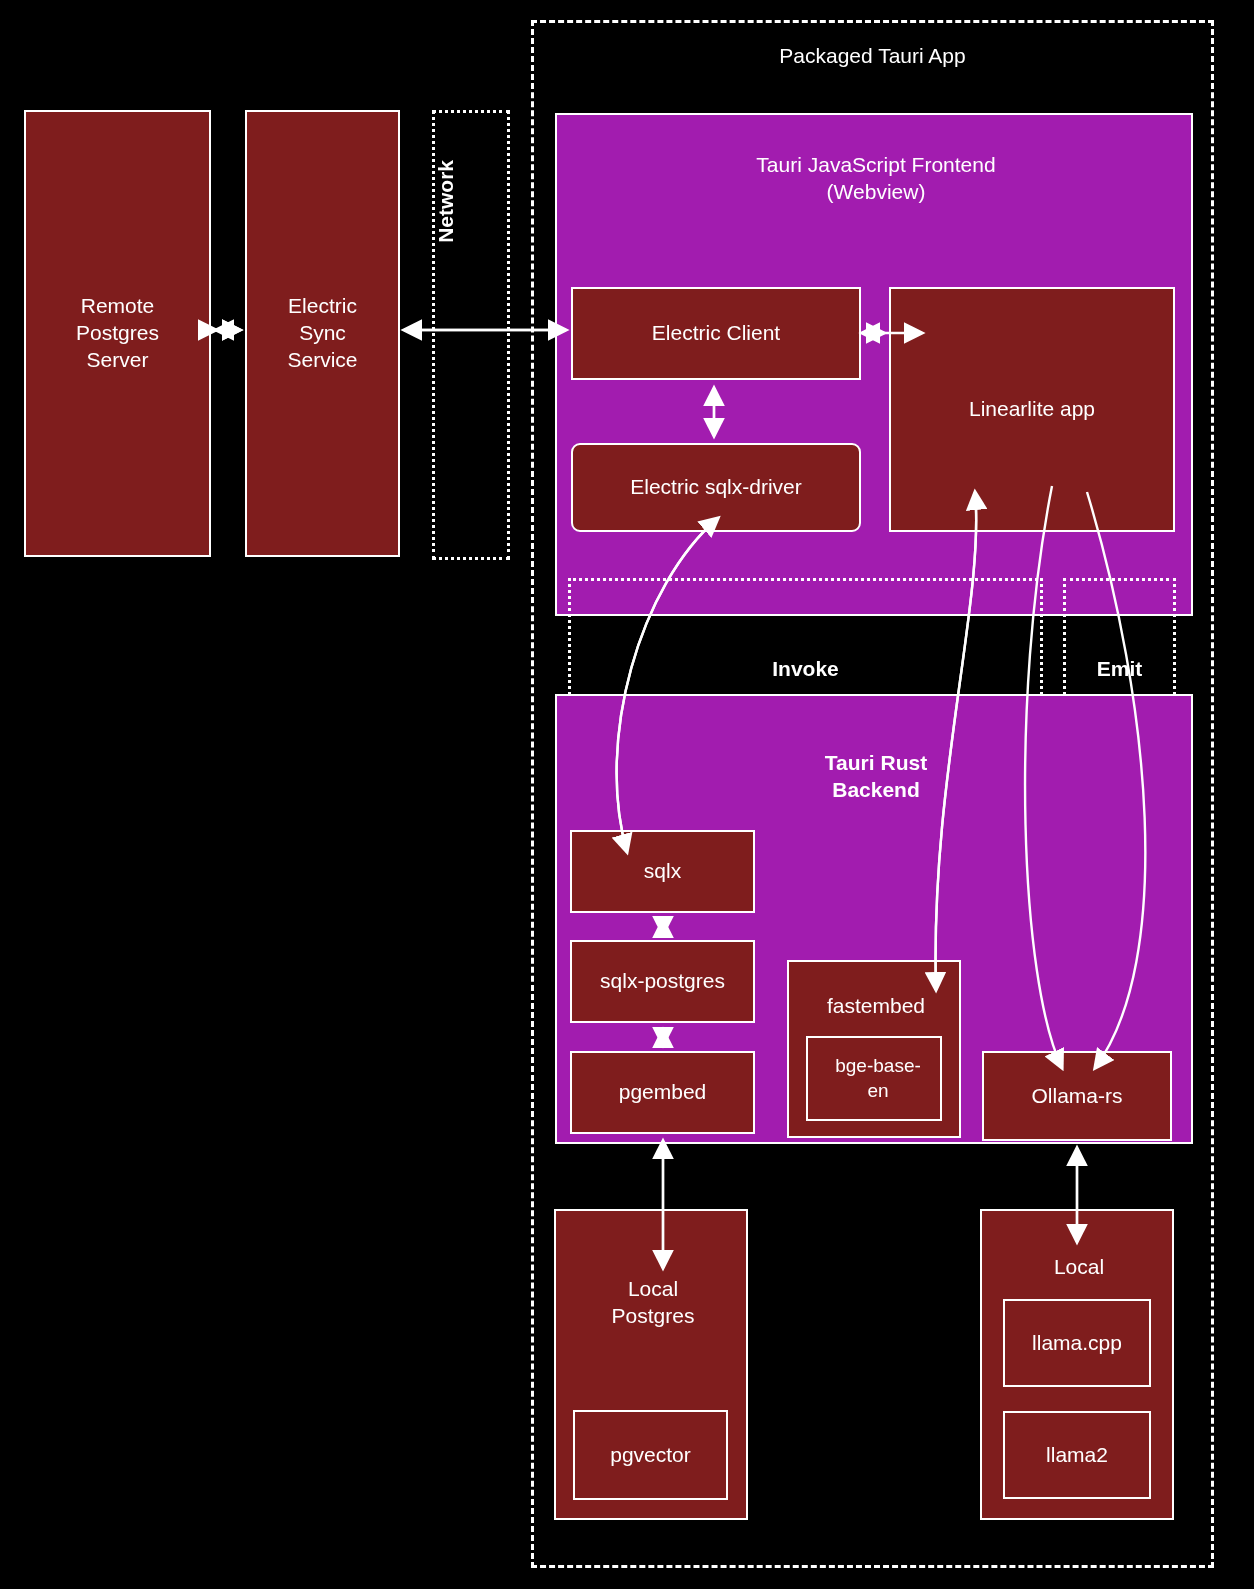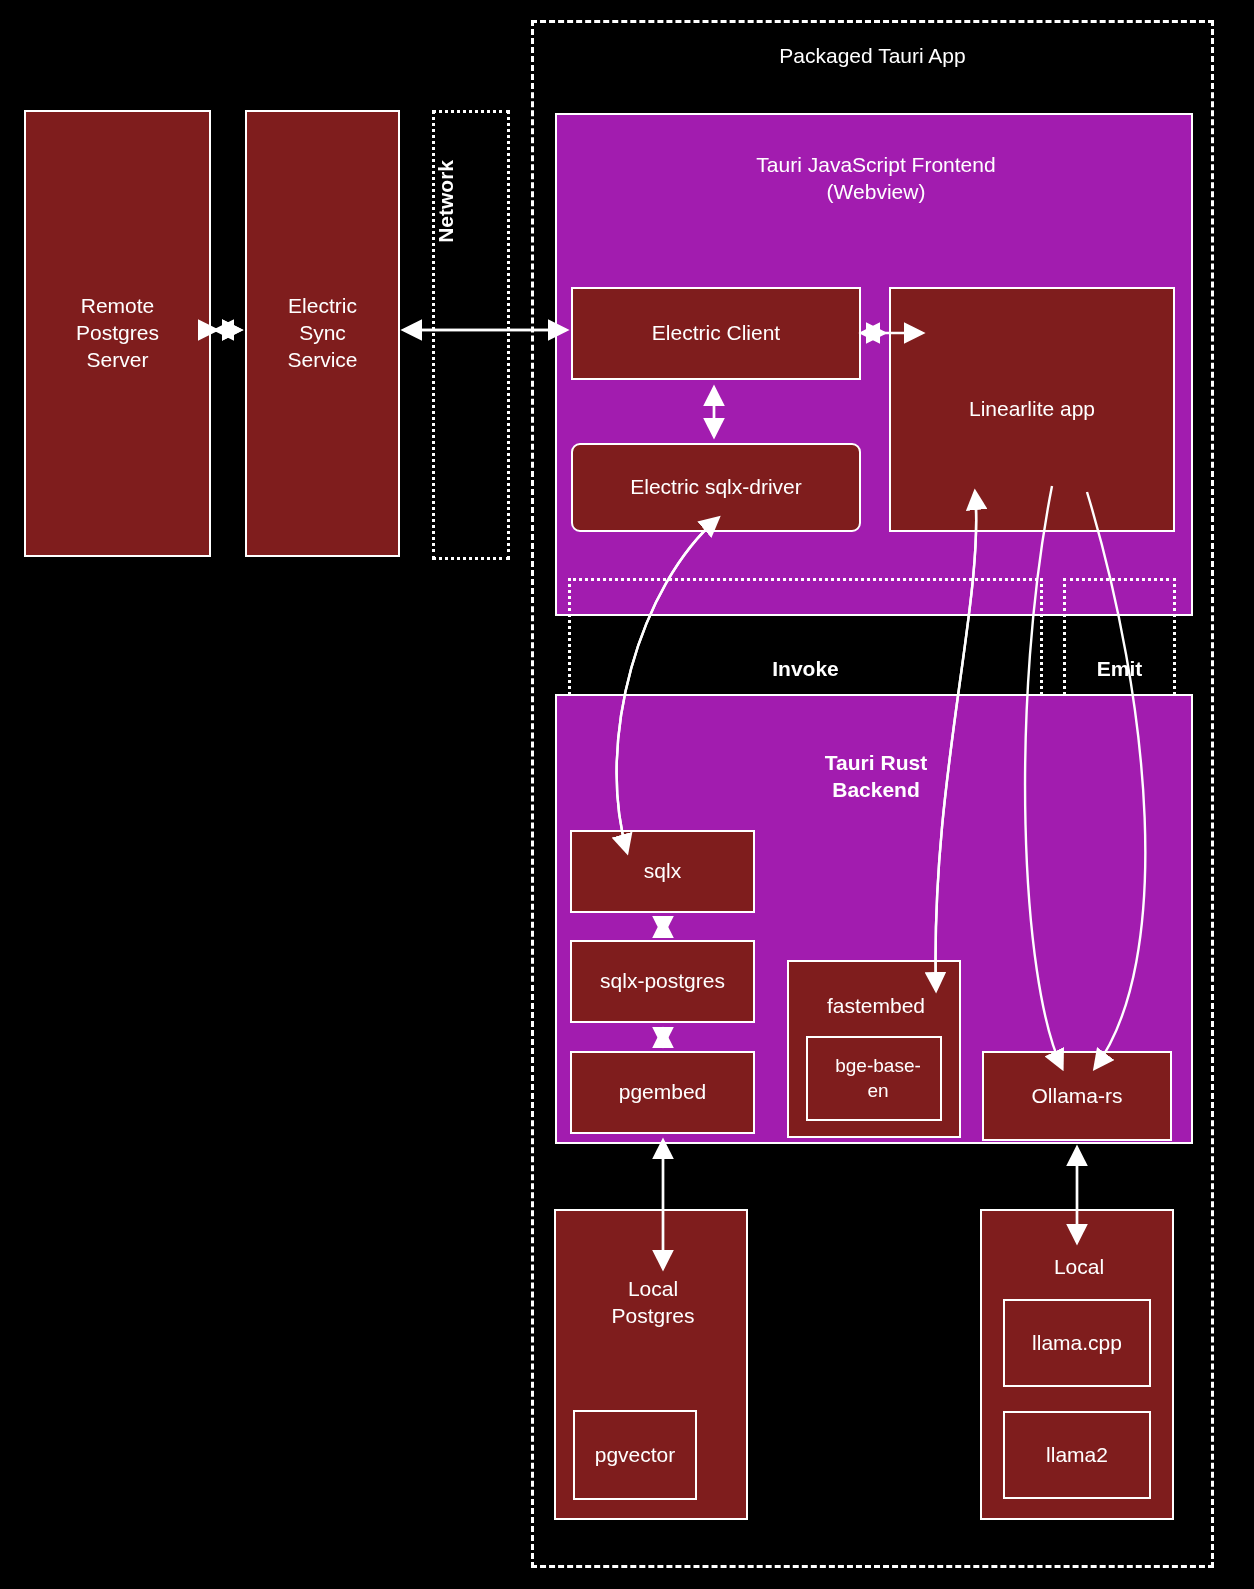--- a/index.html
+++ b/index.html
@@ -116,21 +116,21 @@
   </div>
   <div class="box" style="left:806px; top:1036px; width:136px; height:85px; font-size:19px;padding-left:8px;">bge-base-
 en</div>
 
   <div class="box" style="left:982px; top:1051px; width:190px; height:90px; font-size:21px;">Ollama-rs</div>
 
   <div class="box" style="left:554px; top:1209px; width:194px; height:311px; display:block;">
     <div class="label" style="left:0; top:64px; width:194px; font-size:21px;">Local
 Postgres</div>
   </div>
-  <div class="box" style="left:573px; top:1410px; width:124px; height:90px; font-size:21px;">pgvector</div>
+  <div class="box" style="left:573px; top:1410px; width:155px; height:90px; font-size:21px;">pgvector</div>
 
   <div class="box" style="left:980px; top:1209px; width:194px; height:311px; display:block;">
     <div class="label" style="left:0; top:42px; width:194px; font-size:21px;">Local</div>
   </div>
   <div class="box" style="left:1003px; top:1299px; width:148px; height:88px; font-size:21px;text-align:right;">llama.cpp</div>
   <div class="box" style="left:1003px; top:1411px; width:148px; height:88px; font-size:21px;">llama2</div>
 
   <svg class="arrows" viewBox="0 0 1254 1589">
     <defs>
       <marker id="arrowhead" markerWidth="9" markerHeight="9" refX="7.5" refY="4.5" orient="auto">

